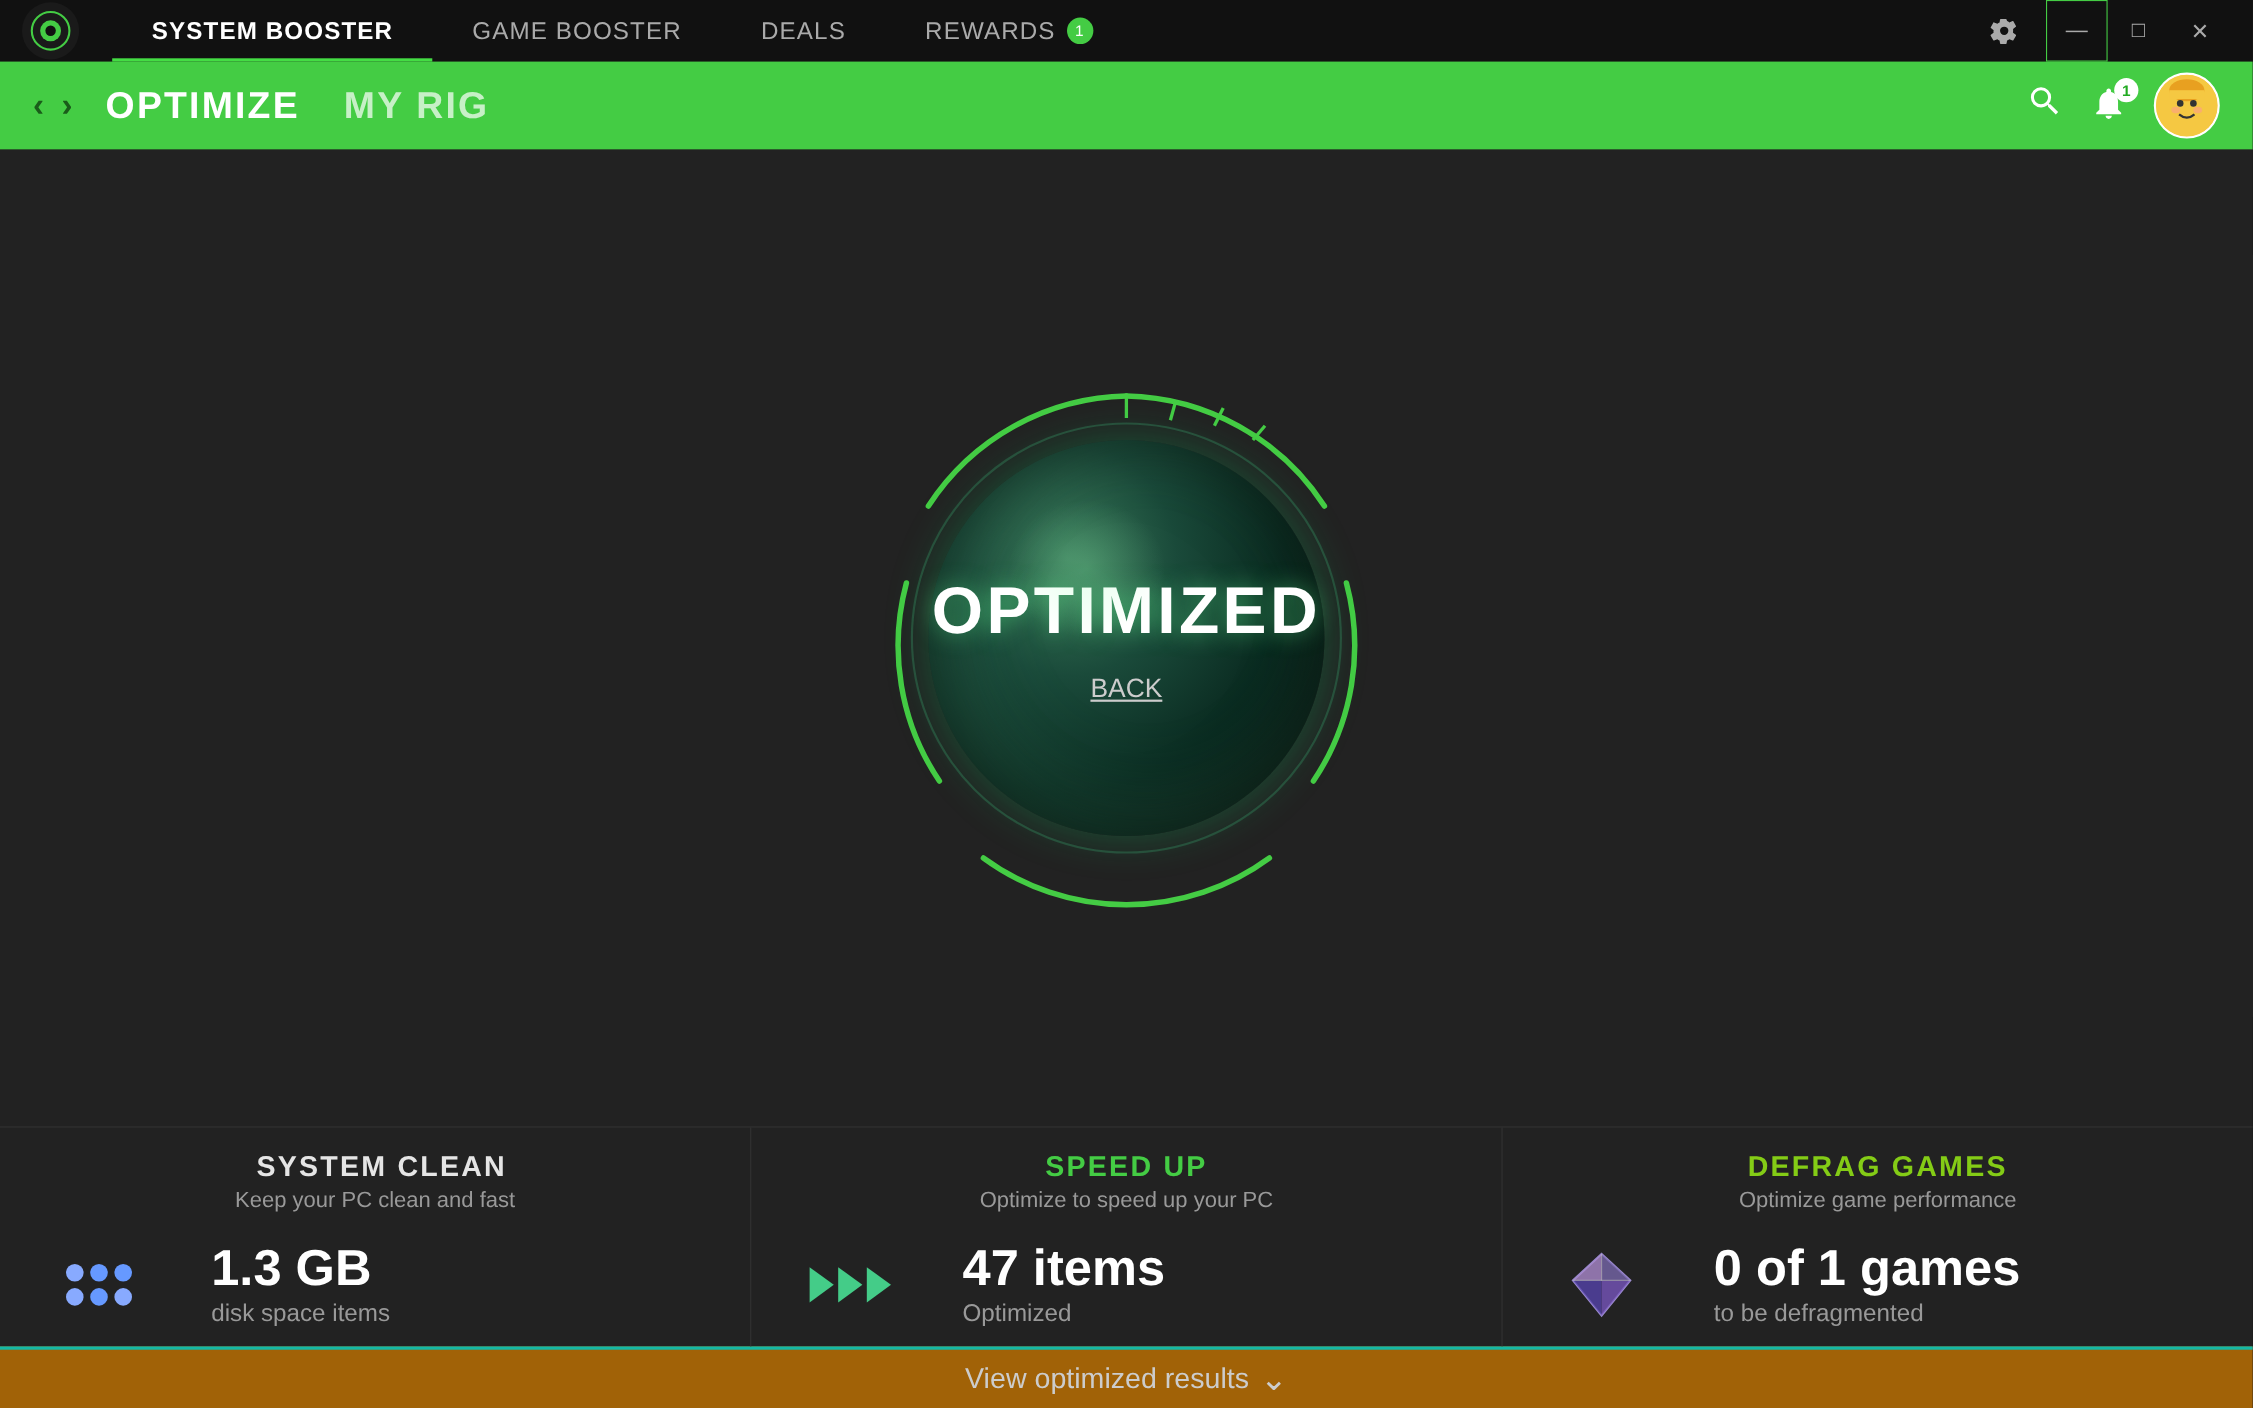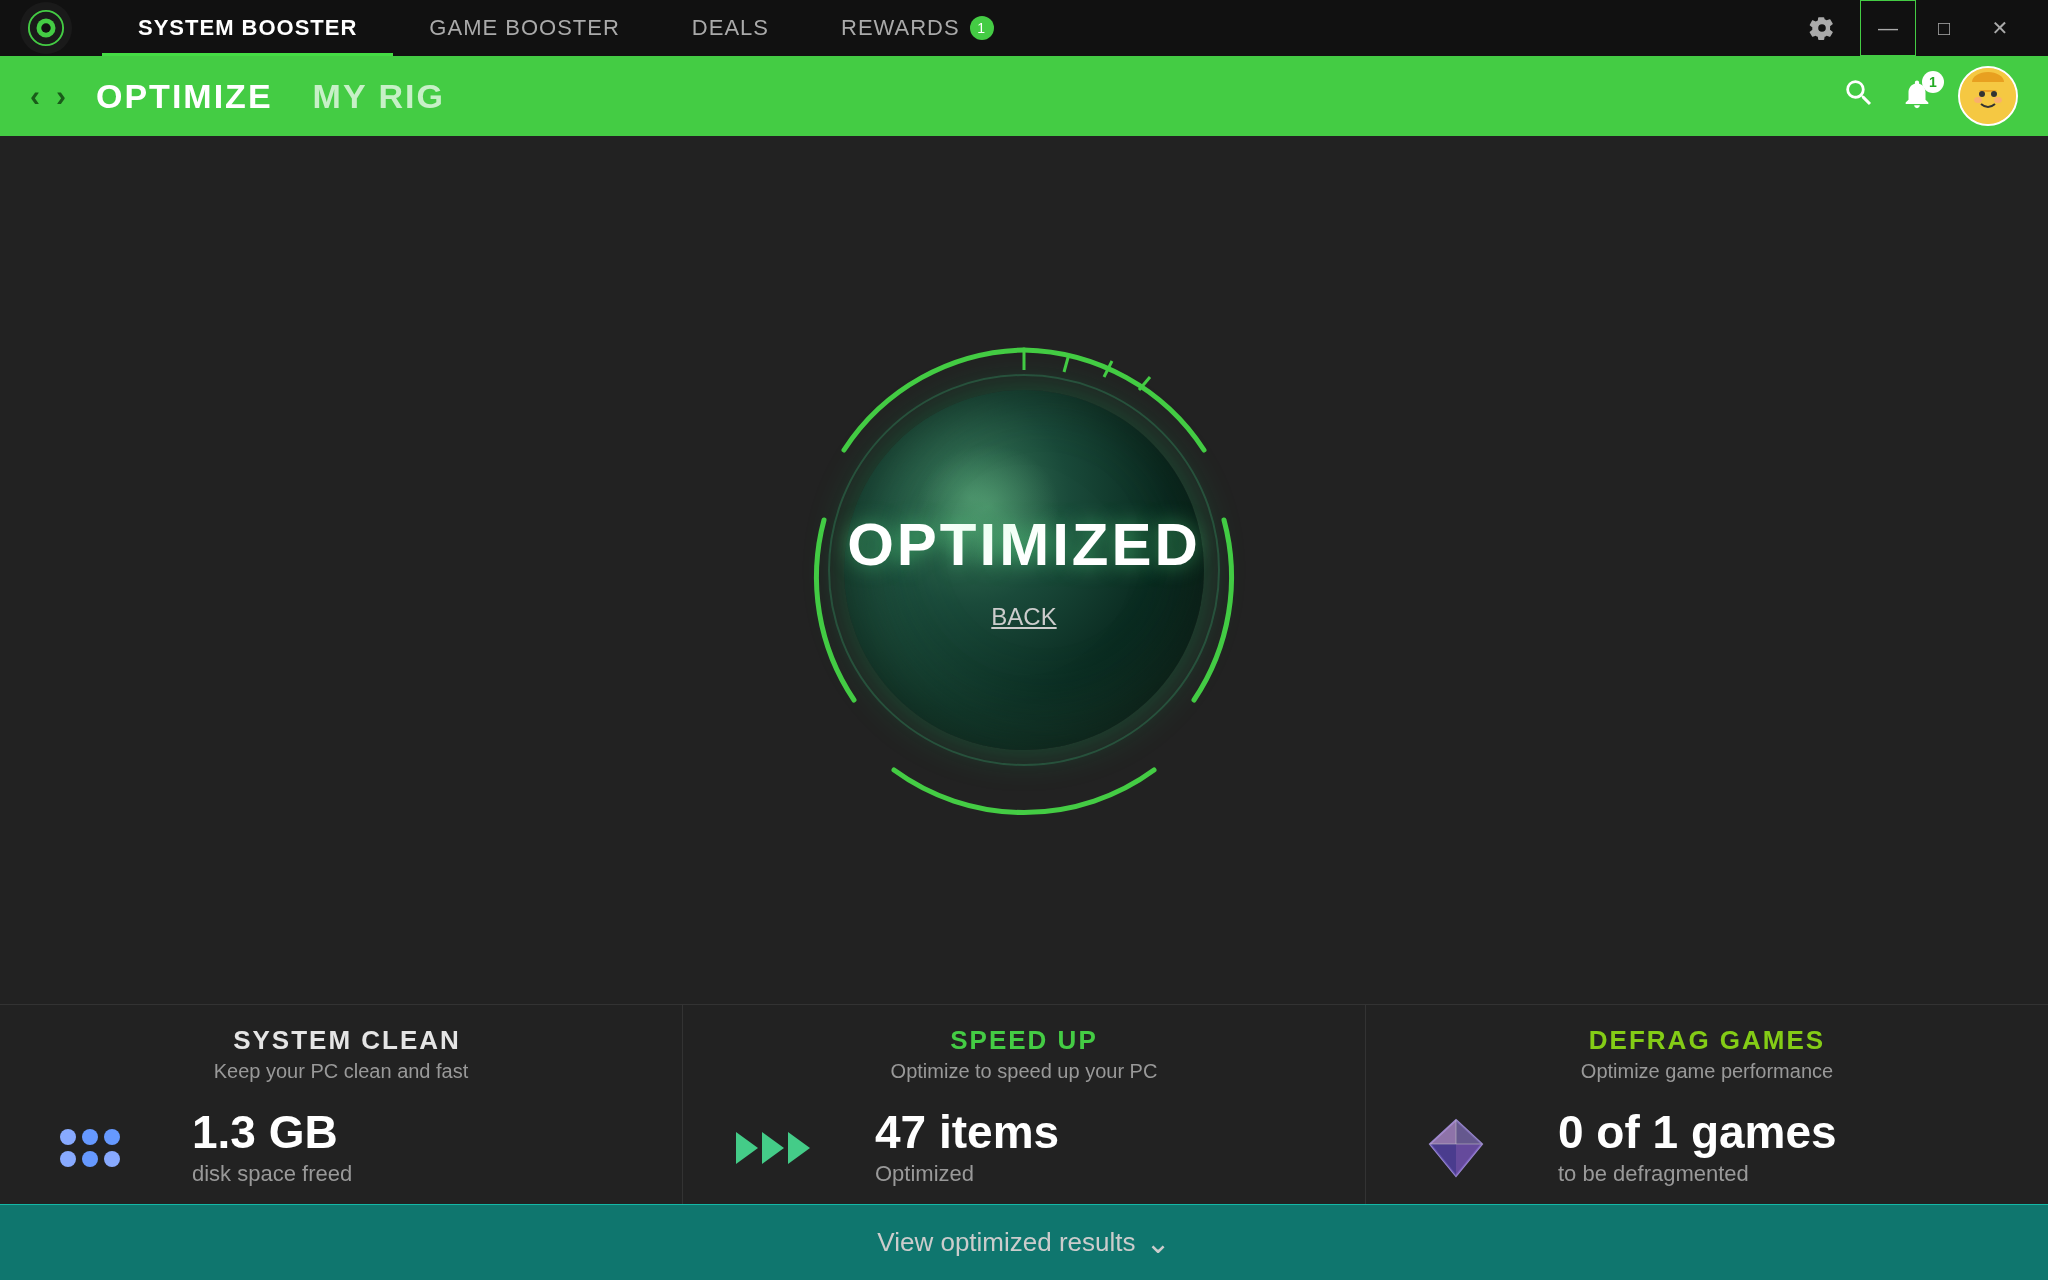--- a/index.html
+++ b/index.html
@@ -348,26 +348,26 @@
     }
 
     .stat-label {
       font-size: 22px;
       color: #999;
       margin-top: 6px;
     }
 
     
     #view-results-row {
-      height: 76px;
-      display: flex;
-      align-items: center;
-      justify-content: center;
-      background: #0f766e;
-      border-top: 1px solid #14b8a6;
+      height: 56px;
+      display: flex;
+      align-items: center;
+      justify-content: center;
+      background: #a16207;
+      border-top: 3px solid #14b8a6;
     }
 
     #view-results-btn {
       font-size: 26px;
       color: #ccc;
       cursor: pointer;
       display: flex;
       align-items: center;
       gap: 10px;
     }
@@ -548,21 +548,21 @@
               <div class="dot light"></div>
               <div class="dot"></div>
               <div class="dot"></div>
               <div class="dot light"></div>
               <div class="dot"></div>
               <div class="dot light"></div>
             </div>
           </div>
           <div class="card-stats">
             <span class="stat-number">1.3 GB</span>
-            <span class="stat-label">disk space freed</span>
+            <span class="stat-label">disk space items</span>
           </div>
         </div>
       </div>
 
       <div class="card">
         <div class="card-header">
           <div class="card-title" style="color:#44cc44;">SPEED UP</div>
           <div class="card-subtitle">Optimize to speed up your PC</div>
         </div>
         <div class="card-body">

